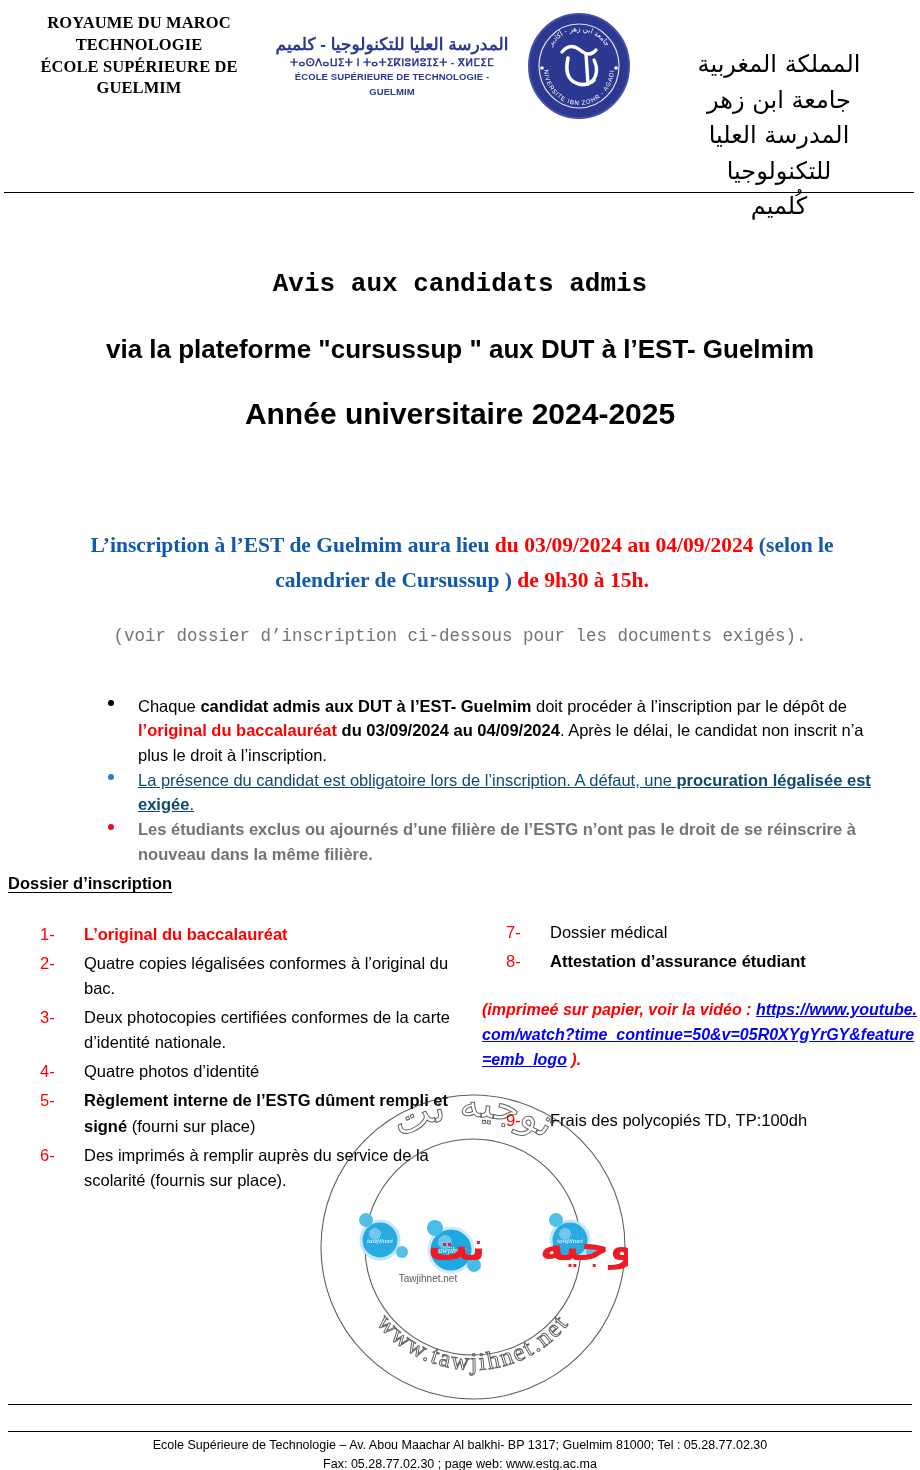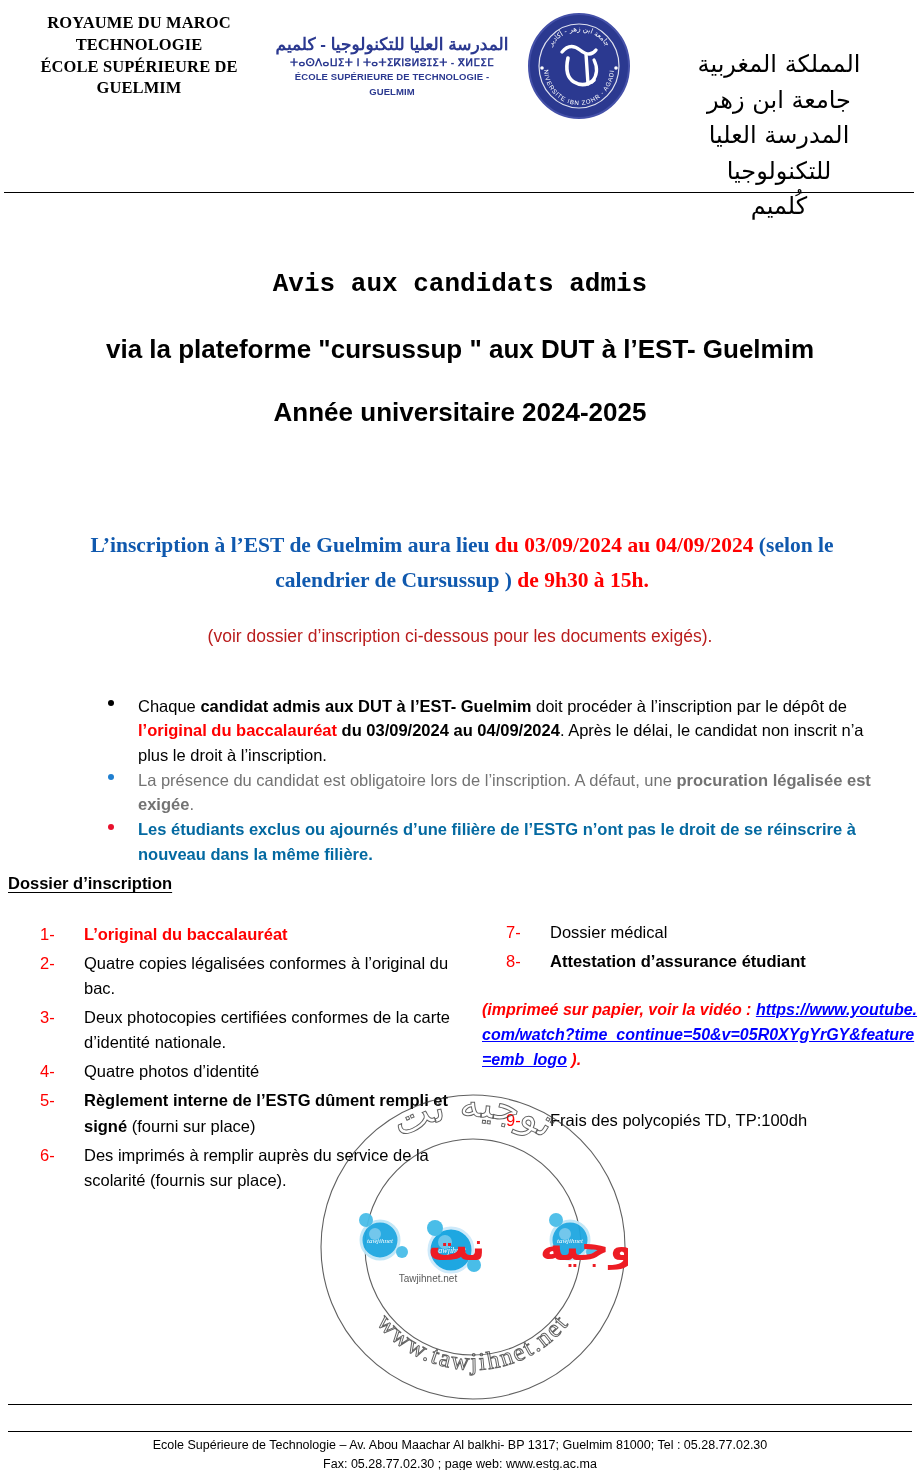--- a/index.html
+++ b/index.html
@@ -107,21 +107,21 @@
     line-height: 1.25;
     font-family: Liberation Mono, monospace;
   }
   .title-2 {
     font-size: 26px;
     font-weight: 700;
     line-height: 1.42;
     margin-top: 30px;
   }
   .title-3 {
-    font-size: 26px;
+    font-size: 30px;
     font-weight: 700;
     margin-top: 30px;
   }
 
   
   .inscription {
     position: absolute;
     top: 528px;
     left: 62px;
     width: 800px;
@@ -134,21 +134,22 @@
   }
   .inscription .red { color: #FF0000; }
 
   .voir-dossier {
     position: absolute;
     top: 626px;
     left: 60px;
     width: 800px;
     text-align: center;
     font-size: 17.5px;
-    color: #b91c1c;
+    color: #737373;
+    font-family: Liberation Mono, monospace;
   }
 
   
   .bullets {
     position: absolute;
     top: 694px;
     left: 96px;
     width: 790px;
   }
   .bullet-item {
@@ -161,23 +162,23 @@
   .bullet-item .dot {
     position: absolute;
     left: 12px;
     top: 0.38em;
     width: 6px;
     height: 6px;
     border-radius: 50%;
   }
   .b-black { color: #000; }
   .b-black .dot { background: #000; }
-  .b-blue { color: #737373; }
+  .b-blue { color: #0c4a6e; text-decoration: underline; }
   .b-blue .dot { background: #1F7FD0; }
-  .b-red { color: #0369a1; font-weight: 700; }
+  .b-red { color: #737373; font-weight: 700; }
   .b-red .dot { background: #E8112D; }
   .bullet-item b { font-weight: 700; }
   .bullet-item .red { color: #FF0000; font-weight: 700; }
 
   
   .dossier-heading {
     position: absolute;
     top: 874px;
     left: 8px;
     font-size: 16.5px;

